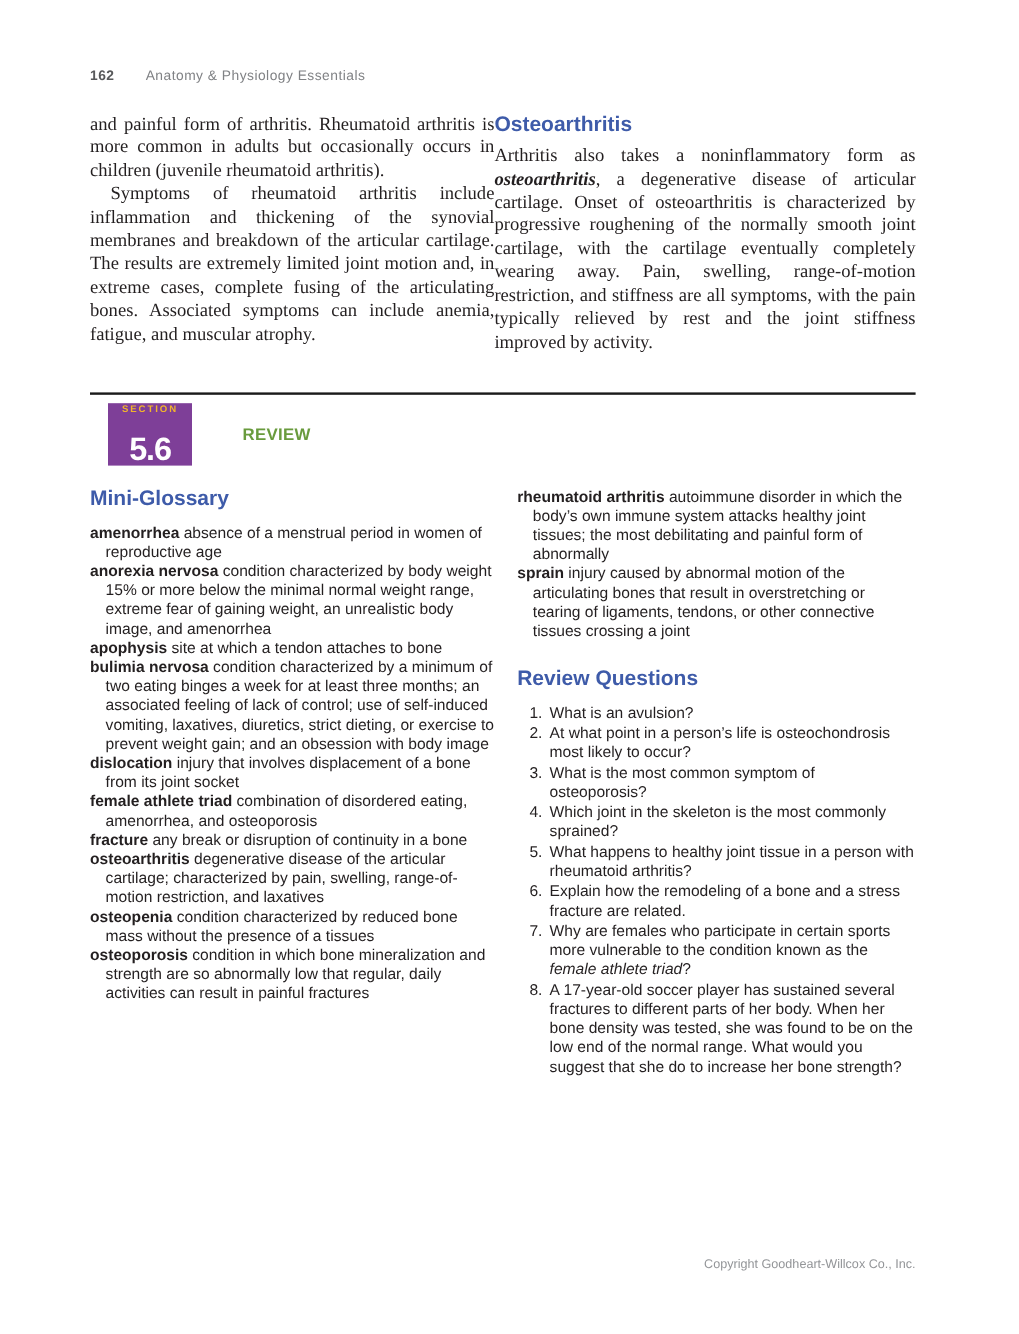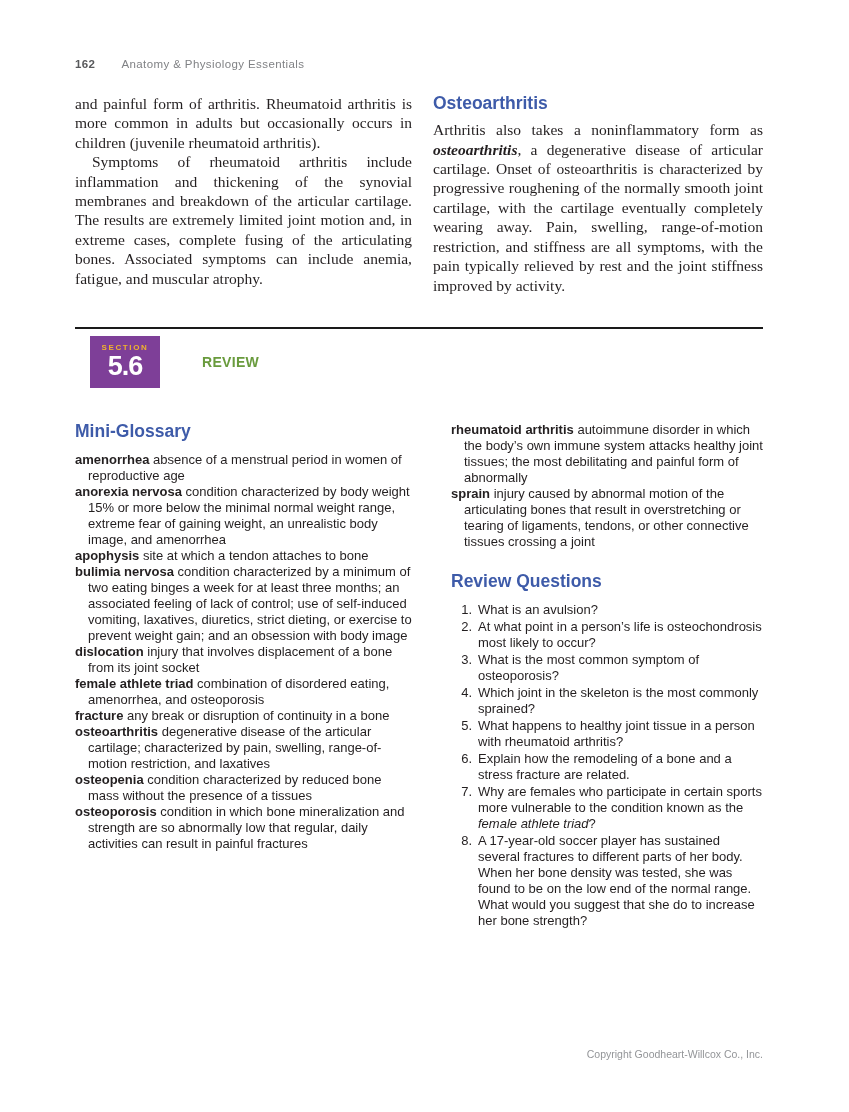--- a/index.html
+++ b/index.html
@@ -24,52 +24,52 @@
   }
   
   .page-header{
     padding-top:58px;
     display:flex;align-items:flex-start;gap:26px;
     font-size:11.5px;letter-spacing:.4px;
   }
   .page-number{font-weight:bold;color:#58595b;}
   .running-head{color:#808285;}
   
-  .top-columns{display:flex;gap:21px;margin-top:24px;}
+  .top-columns{display:flex;margin-top:24px;}
   .col-left{flex:0 0 337px;}
   .col-right{flex:1;}
   .serif{
     font-family:"Liberation Serif",serif;
     font-size:15.5px;line-height:19.4px;
     text-align:justify;color:var(--text-dark);
   }
   .para-indent{text-indent:17px;}
   .sub-heading{
     font-size:17.5px;font-weight:bold;color:var(--accent-blue);
     margin-bottom:7px;line-height:1.1;
   }
   
   .section-rule{border:none;border-top:2px solid #1a1a1a;margin-top:32px;}
   .section-banner{display:flex;align-items:center;margin-top:5px;height:56px;}
   .section-badge{
     margin-left:15px;width:70px;height:52px;
     background:var(--accent-purple);
-    display:flex;flex-direction:column;align-items:center;justify-content:center;
+    display:flex;flex-direction:column;align-items:center;justify-content:space-between;
   }
   .badge-label{
     color:var(--badge-gold);font-size:8px;font-weight:bold;letter-spacing:1.6px;
     margin-bottom:1px;
   }
   .badge-number{color:#ffffff;font-size:27px;font-weight:bold;letter-spacing:-1px;line-height:1;}
   .review-title{
     margin-left:42px;font-size:14px;font-weight:bold;color:var(--accent-green);
     letter-spacing:.3px;
   }
   
-  .review-columns{display:flex;gap:39px;margin-top:32px;}
+  .review-columns{display:flex;gap:19px;margin-top:16px;}
   .glossary-heading,.questions-heading{
     font-size:17.5px;font-weight:bold;color:var(--accent-blue);
     margin-bottom:11px;line-height:1.1;
   }
   .glossary-entry{
     font-size:13px;line-height:16px;
     padding-left:13px;text-indent:-13px;
     color:var(--text-dark);
   }
   .glossary-entry .term{font-weight:bold;}

